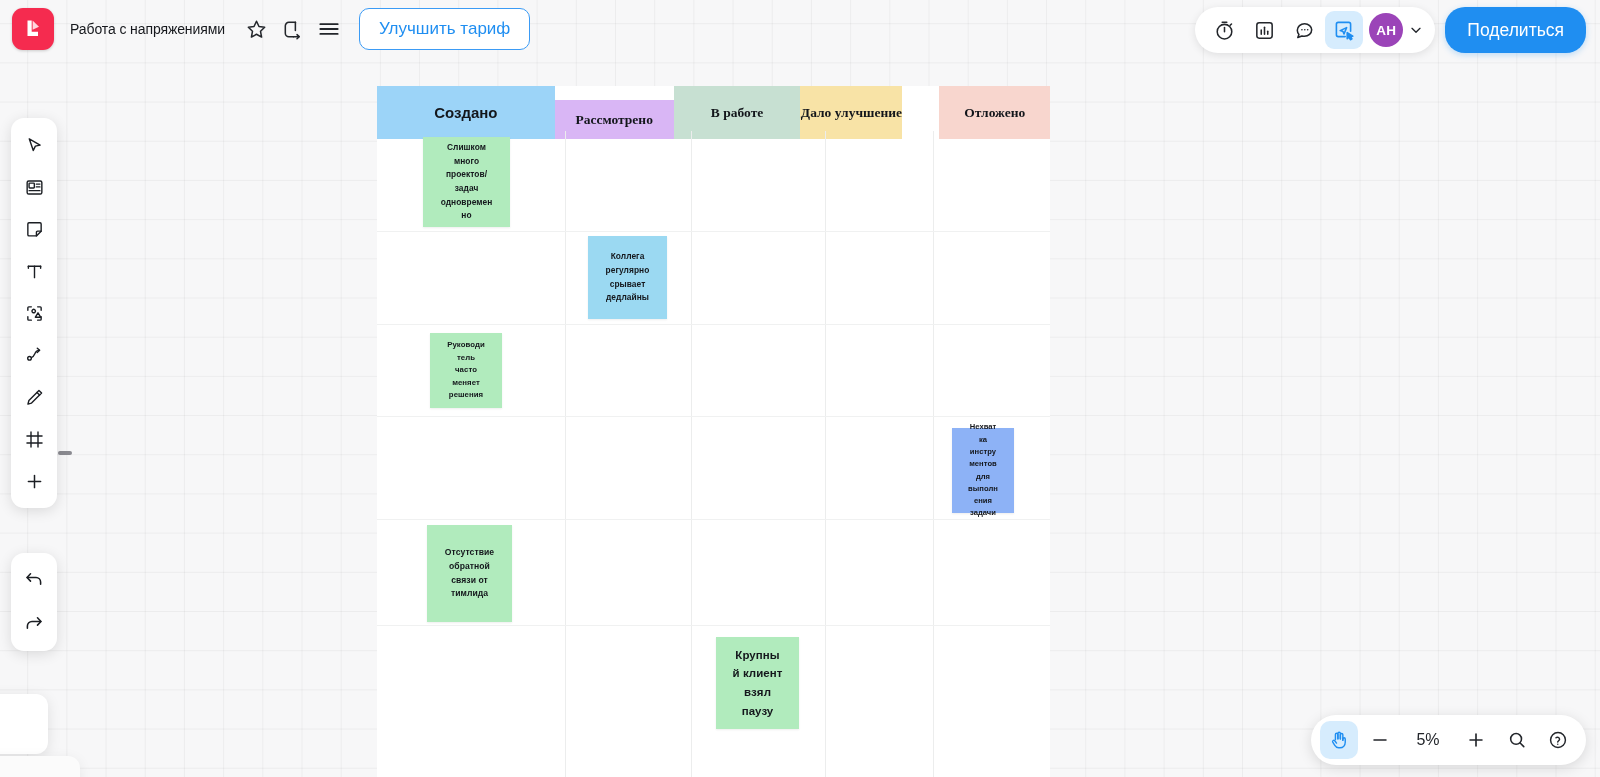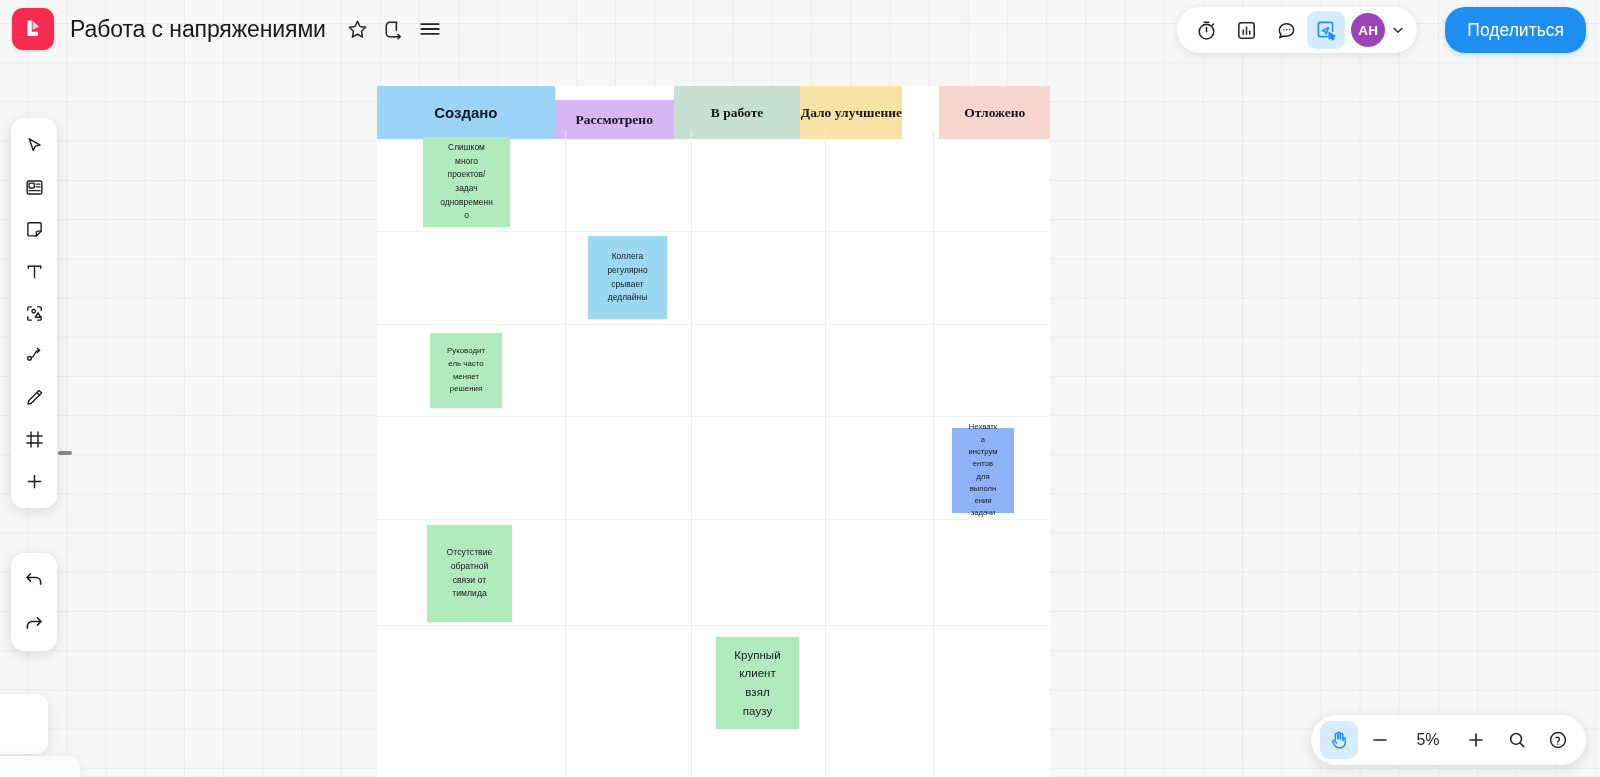--- a/index.html
+++ b/index.html
@@ -50,21 +50,21 @@
     width: 42px; height: 42px;
     border-radius: 11px;
     background: #f52b4f;
     display: flex; align-items: center; justify-content: center;
     flex: 0 0 auto;
     box-shadow: 0 1px 3px rgba(0,0,0,0.18);
   }
   .logo svg { display: block; }
 
   .doc-title {
-    font-size: 23px;
+    font-size: 14px;
     color: #16181d;
     margin-left: 16px;
     margin-right: 14px;
     white-space: nowrap;
     letter-spacing: -0.1px;
   }
 
   .icon-btn {
     width: 36px; height: 36px;
     border-radius: 8px;
@@ -89,21 +89,21 @@
     white-space: nowrap;
   }
 
   
   .topright {
     position: absolute;
     top: 7px;
     right: 14px;
     display: flex;
     align-items: center;
-    gap: 28px;
+    gap: 10px;
     z-index: 40;
   }
   .tr-pill {
     display: flex;
     align-items: center;
     gap: 2px;
     height: 46px;
     background: #ffffff;
     border-radius: 23px;
     padding: 0 8px 0 10px;
@@ -270,21 +270,21 @@
   .note {
     position: absolute;
     display: flex;
     align-items: center;
     justify-content: center;
     text-align: center;
     padding: 16px;
     font-size: 8.4px;
     line-height: 1.62;
     color: #14171c;
-    font-weight: normal;
+    font-weight: bold;
     letter-spacing: 0.05px;
     box-shadow: 0 1px 2px rgba(0,0,0,0.07);
     cursor: pointer;
     z-index: 12;
     word-break: break-word;
   }
 
   
   .zoombar {
     position: absolute;
@@ -380,20 +380,21 @@
     </button>
 
     <button class="icon-btn">
       <svg width="26" height="26" viewBox="0 0 24 24" stroke="#23262b" stroke-width="1.7" stroke-linecap="round">
         <line x1="4" y1="7.5" x2="20" y2="7.5"></line>
         <line x1="4" y1="12" x2="20" y2="12"></line>
         <line x1="4" y1="16.5" x2="20" y2="16.5"></line>
       </svg>
     </button>
 
+    <button class="upgrade-btn">Улучшить тариф</button>
   </div>
 
   <div class="topright">
     <div class="tr-pill">
 
       <div class="tr-icon">
         <svg width="23" height="23" viewBox="0 0 24 24" fill="none" stroke="#23262b" stroke-width="1.6" stroke-linecap="round">
           <circle cx="12" cy="13.2" r="7.6"></circle>
           <line x1="12" y1="13.2" x2="12" y2="8.8"></line>
           <line x1="9.6" y1="3.3" x2="14.4" y2="3.3"></line>

